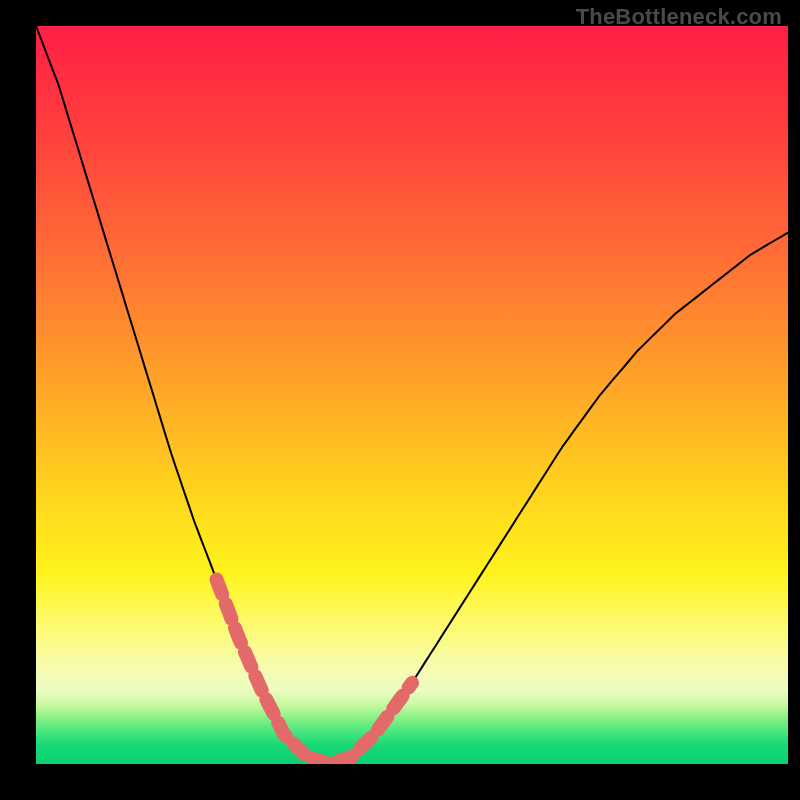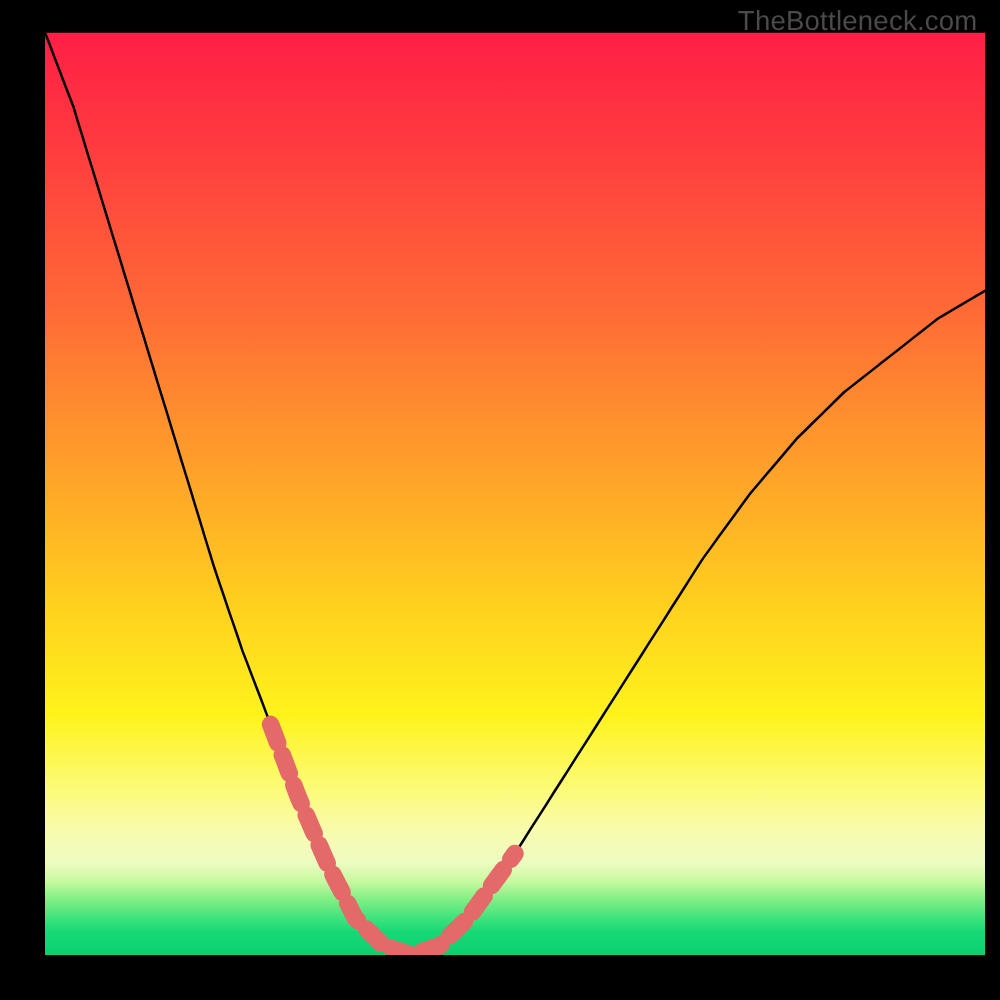--- a/index.html
+++ b/index.html
@@ -16,21 +16,21 @@
     width: 800px;
     height: 800px;
     background: #000;
   }
   .watermark {
     position: absolute;
     top: 4px;
     right: 18px;
     color: #4a4a4a;
     font-size: 22px;
-    font-weight: 400;
+    font-weight: 700;
     letter-spacing: 0.2px;
     z-index: 5;
     user-select: none;
   }
   
   .plot {
     position: absolute;
     left: 36px;
     top: 26px;
     width: 752px;   

